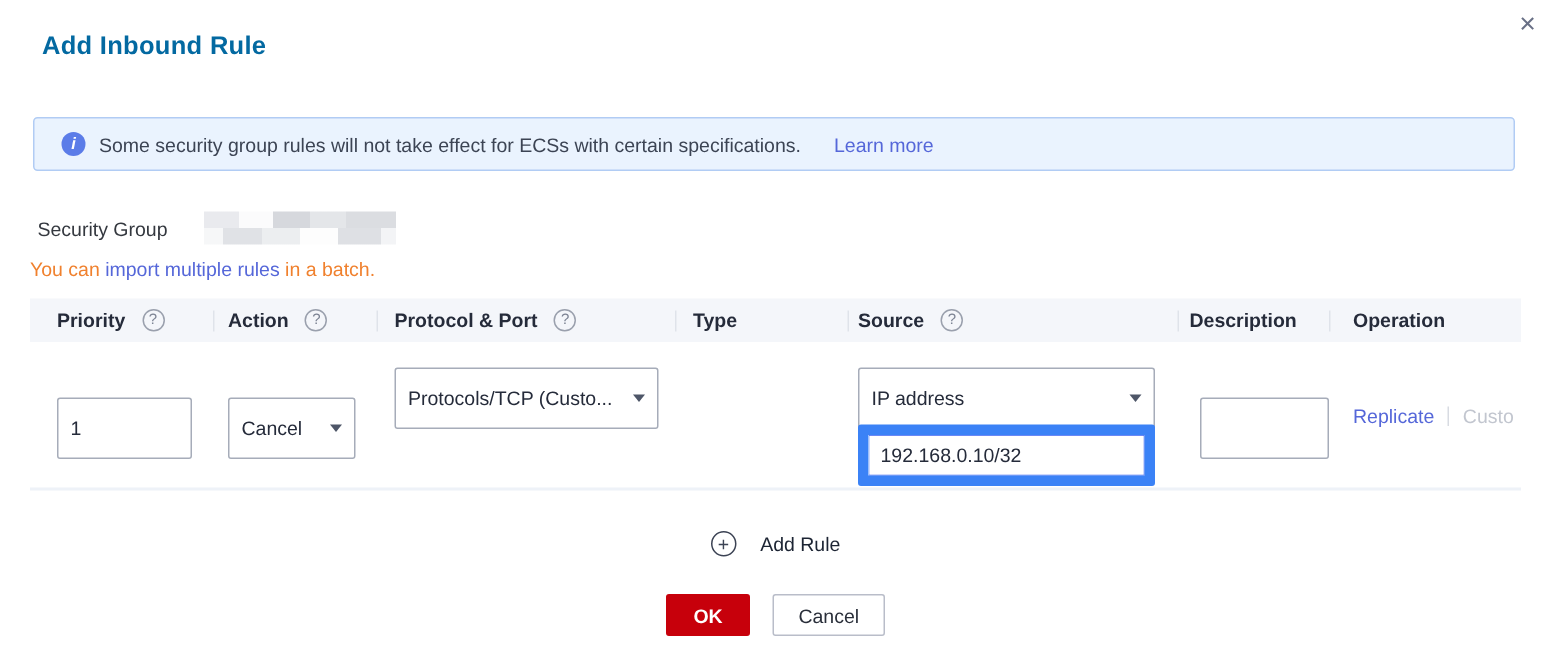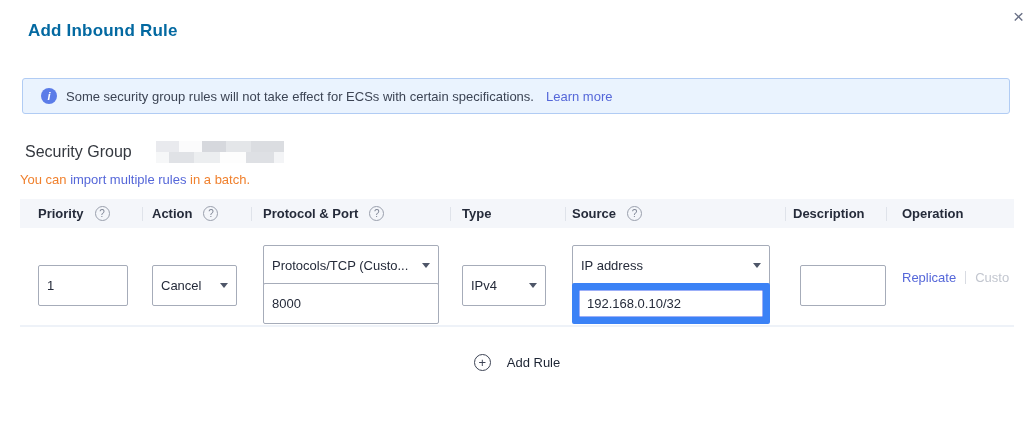--- a/index.html
+++ b/index.html
@@ -14,24 +14,24 @@
   .title{font-size:17px;font-weight:bold;color:#0369a1;letter-spacing:.2px;}
   .title-link{margin-left:22px;font-size:14px;font-weight:bold;color:#5567d9;cursor:pointer;}
   
   .banner{position:absolute;left:22px;top:78px;width:988px;height:36px;
     background:#eaf3fe;border:1px solid #b1ccf4;border-radius:3px;
     display:flex;align-items:center;padding-left:18px;box-sizing:border-box;}
   .info-icon{width:16px;height:16px;border-radius:50%;background:#5b7ce8;color:#fff;
     font-size:11px;font-weight:bold;display:flex;align-items:center;justify-content:center;
     margin-right:9px;flex:0 0 auto;font-style:italic;}
   .banner-text{font-size:13px;color:#3c4454;}
-  .banner-link{font-size:13px;color:#5567d9;margin-left:12px;cursor:pointer;}
+  .banner-link{font-size:13px;color:#5567d9;margin-left:22px;cursor:pointer;}
   
   .sg-row{position:absolute;left:25px;top:141px;display:flex;align-items:center;}
-  .sg-label{font-size:16px;color:#34383f;}
+  .sg-label{font-size:13px;color:#34383f;}
   .mosaic{margin-left:24px;width:128px;height:22px;}
   .mosaic .m1{height:11px;background:linear-gradient(90deg,
     #e9eaee 0 18%, #fbfbfc 18% 36%, #d6d8dd 36% 55%, #e4e6e9 55% 74%, #dbdde1 74% 100%);}
   .mosaic .m2{height:11px;background:linear-gradient(90deg,
     #f6f7f8 0 10%, #e0e2e6 10% 30%, #eceef0 30% 50%, #fdfdfd 50% 70%, #dee0e4 70% 92%, #f3f4f6 92% 100%);}
   
   .batch-tip{position:absolute;left:20px;top:172px;font-size:13px;color:#f0812e;}
   .batch-tip .tip-link{color:#5567d9;cursor:pointer;}
   
   .thead{position:absolute;left:20px;top:199px;width:994px;height:29px;background:#f4f6fa;text-align:right;}
@@ -137,26 +137,21 @@
     <div class="ctl select" style="left:132px;top:37px;width:85px;">
       <span>Cancel</span>
       <span class="caret"></span>
     </div>
 
     <div class="ctl select" style="left:243px;top:17px;width:176px;">
       <span>Protocols/TCP (Custo...</span>
       <span class="caret"></span>
     </div>
 
-    <input class="ctl" style="left: 243px; top: 55px; width: 176px; position: absolute;" value="8000">
 
-    <div class="ctl select" style="left:442px;top:37px;width:84px;">
-      <span>IPv4</span>
-      <span class="caret"></span>
-    </div>
 
     <div class="ctl select" style="left:552px;top:17px;width:198px;">
       <span>IP address</span>
       <span class="caret"></span>
     </div>
 
     <input class="ctl focused" style="left: 552px; top: 55px; width: 198px; position: absolute;" value="192.168.0.10/32">
 
     <input class="ctl" style="left: 780px; top: 37px; width: 86px; position: absolute;" value="">
 
@@ -169,14 +164,18 @@
 
   <div class="row-bottom"></div>
 
   <div class="addrule-wrap">
     <div class="addrule">
       <span class="plus-icon">+</span>
       <span class="addrule-label">Add Rule</span>
     </div>
   </div>
 
+  <div class="footer">
+    <div class="btn btn-ok">OK</div>
+    <div class="btn btn-cancel">Cancel</div>
+  </div>
 
 </div>
 
 </body></html>

